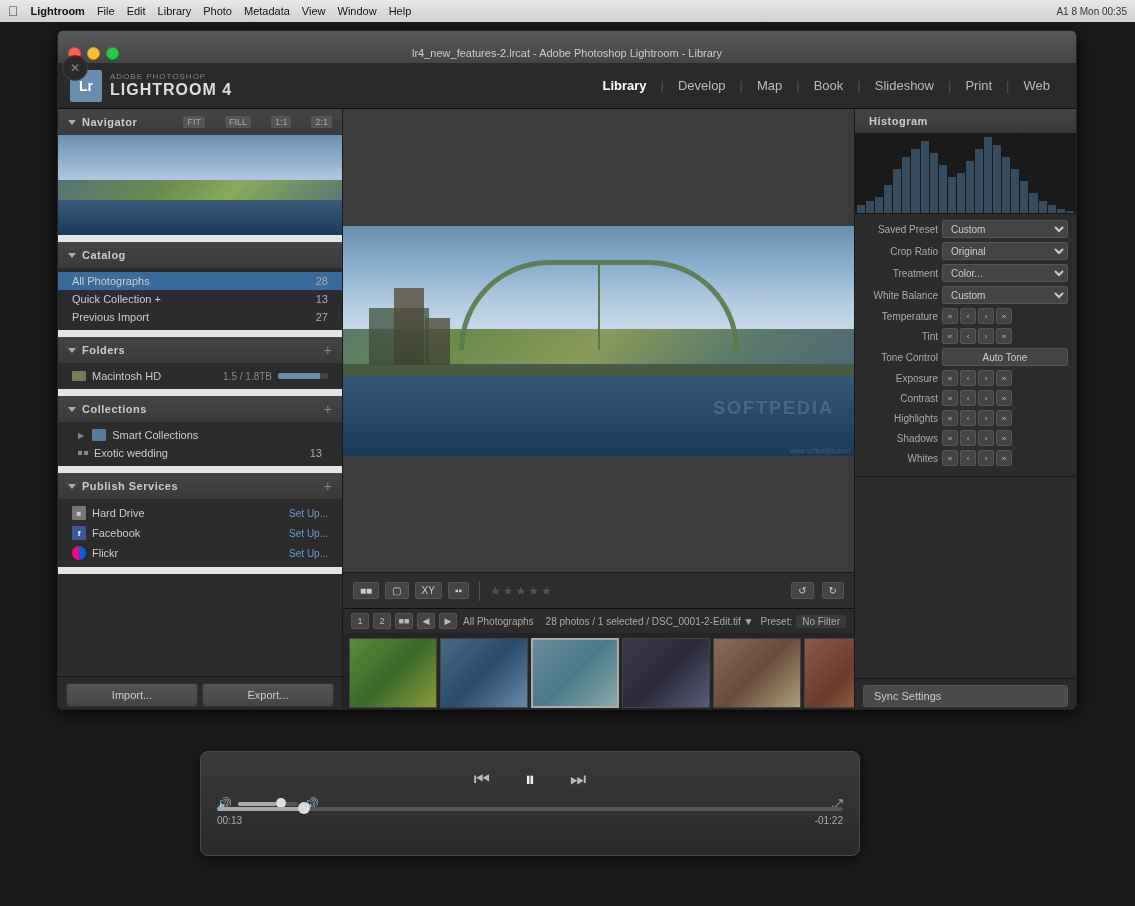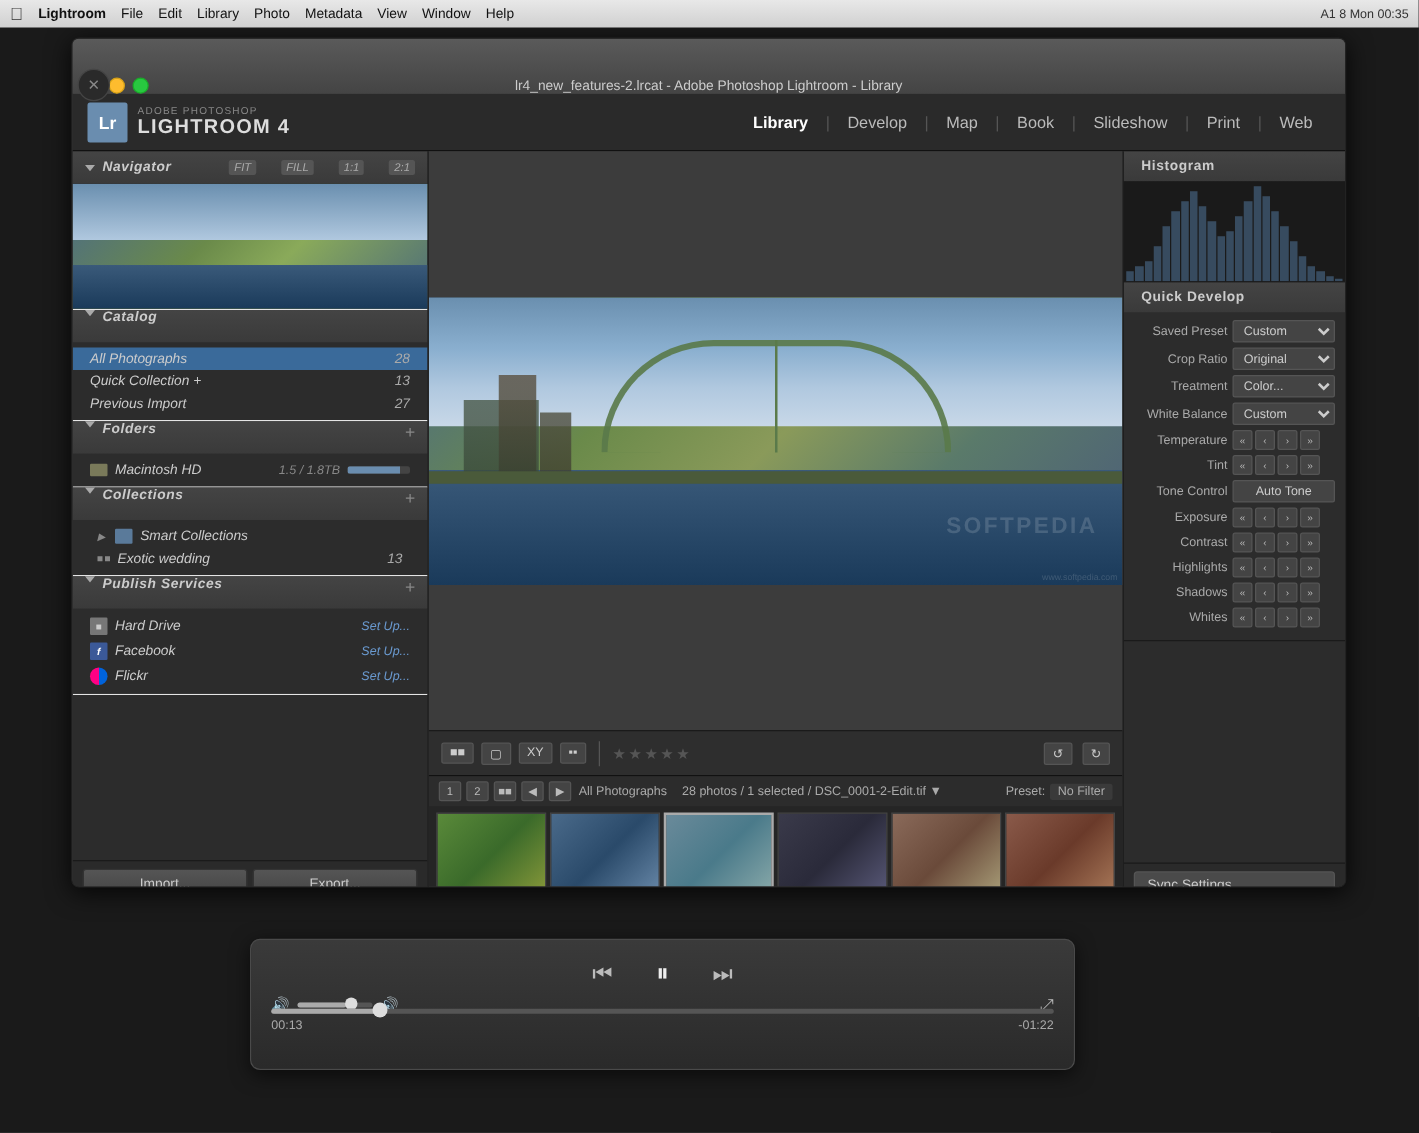--- a/index.html
+++ b/index.html
@@ -56,25 +56,25 @@
       height: 680px;
       background: #3a3a3a;
       border-radius: 6px;
       box-shadow: 0 4px 20px rgba(0,0,0,0.8);
       overflow: hidden;
       border: 1px solid #222;
     }
 
     
     .title-bar {
-      height: 44px;
+      height: 28px;
       background: linear-gradient(to bottom, #5a5a5a, #444);
       display: flex;
-      align-items: flex-end;
-      padding: 0 10px;
+      align-items: flex-start;
+      padding: 16px 10px;
       position: relative;
     }
     .traffic-lights {
       display: flex;
       gap: 6px;
       align-items: center;
     }
     .traffic-light {
       width: 13px;
       height: 13px;
@@ -176,27 +176,27 @@
       width: 285px;
       background: #2c2c2c;
       border-right: 1px solid #1a1a1a;
       display: flex;
       flex-direction: column;
       overflow: hidden;
       flex-shrink: 0;
     }
 
     .panel-section {
-      border-bottom: 1px solid #e5e5e5;
-      font-style: italic;
+      border-bottom: 7px solid #e5e5e5;
     }
     .panel-header {
       height: 26px;
       background: linear-gradient(to bottom, #444, #3a3a3a);
       display: flex;
+      align-items: center;
       padding: 0 10px;
       cursor: pointer;
       gap: 6px;
     }
     .panel-header .triangle {
       width: 0;
       height: 0;
       border-style: solid;
     }
     .triangle.down {
@@ -497,21 +497,21 @@
     
     .t1 { background: linear-gradient(135deg, #5a8a3a, #3a6a2a, #8a9a3a); }
     .t2 { background: linear-gradient(135deg, #4a6a8a, #2a4a6a, #6a8aaa); }
     .t3 { background: linear-gradient(135deg, #6a8a9a, #4a7a8a, #8aaaaa); }
     .t4 { background: linear-gradient(135deg, #3a3a4a, #2a2a3a, #5a5a7a); }
     .t5 { background: linear-gradient(135deg, #8a6a5a, #6a4a3a, #aaa07a); }
     .t6 { background: linear-gradient(135deg, #8a5a4a, #6a3a2a, #aa7a5a); }
 
     
     .right-panel {
-      width: 178px;
+      width: 222px;
       background: #2c2c2c;
       border-left: 1px solid #1a1a1a;
       display: flex;
       flex-direction: column;
       overflow: hidden;
       flex-shrink: 0;
     }
 
     .right-section {
       border-bottom: 1px solid #1a1a1a;
@@ -1048,24 +1048,20 @@
               <div class="hbar" style="height:25%;"></div>
               <div class="hbar" style="height:15%;"></div>
               <div class="hbar" style="height:10%;"></div>
               <div class="hbar" style="height:5%;"></div>
               <div class="hbar" style="height:3%;"></div>
             </div>
           </div>
         </div>
 
         <div class="right-section">
-          <div class="right-section-header">
-            <div class="triangle down"></div>
-            <span class="panel-header-text">Quick Develop</span>
-          </div>
           <div class="right-section-content">
 
             <div class="qd-row">
               <span class="qd-label">Saved Preset</span>
               <select class="qd-select">
                 <option>Custom</option>
               </select>
             </div>
 
             <div class="qd-row">

